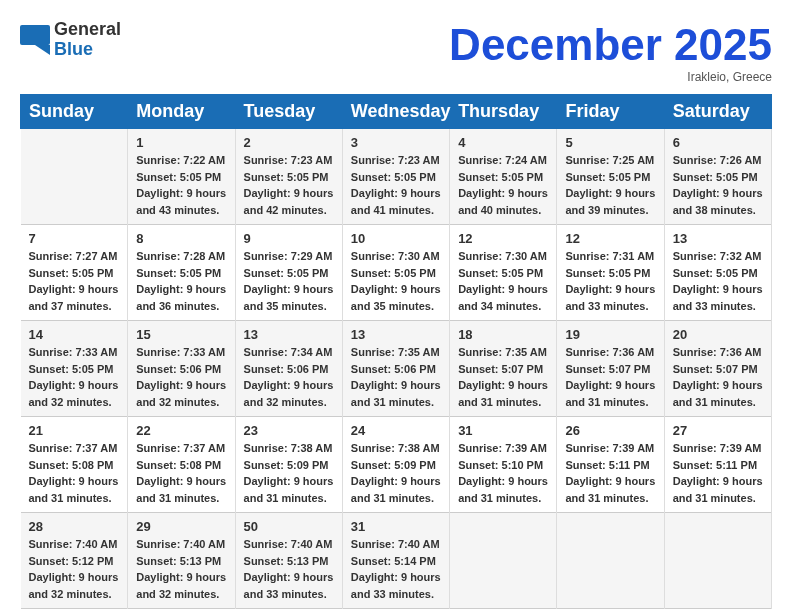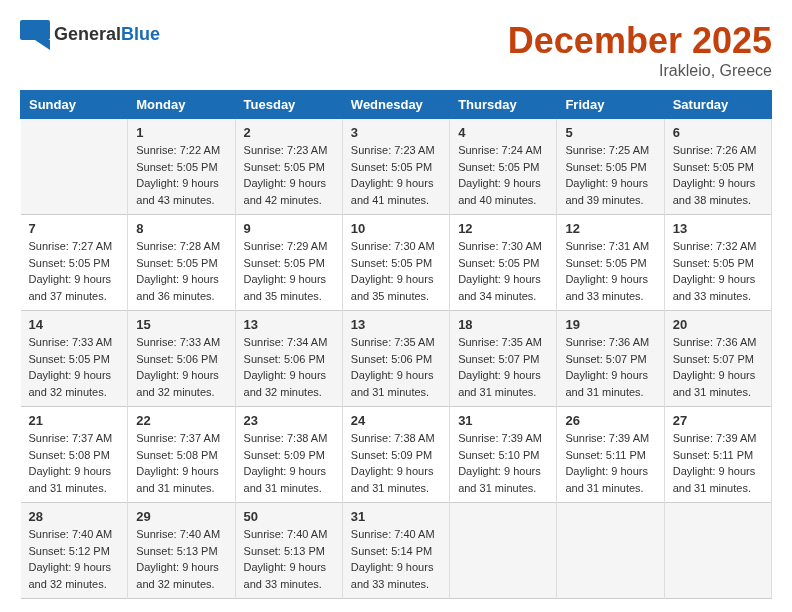--- a/index.html
+++ b/index.html
@@ -15,21 +15,21 @@
       justify-content: space-between;
       align-items: flex-start;
       margin-bottom: 10px;
     }
     .logo {
       display: flex;
       align-items: center;
     }
     .logo-text {
       display: flex;
-      flex-direction: row;
+      flex-direction: column;
       line-height: 1.1;
     }
     .logo-general {
       font-size: 18px;
       font-weight: bold;
       color: #333;
     }
     .logo-blue {
       font-size: 18px;
       font-weight: bold;
@@ -37,39 +37,39 @@
     }
     .logo-icon {
       width: 30px;
       height: 30px;
       margin-right: 4px;
     }
     .title-block {
       text-align: right;
     }
     .month-title {
-      font-size: 36px;
-      font-weight: bold;
-      color: #c2410c;
+      font-size: 44px;
+      font-weight: bold;
+      color: #1d4ed8;
     }
     .subtitle {
-      font-size: 16px;
+      font-size: 12px;
       color: #555;
     }
     table {
       width: 100%;
       border-collapse: collapse;
       table-layout: fixed;
     }
     thead tr {
       background-color: #1a6db5;
     }
     thead th {
       color: #fff;
-      font-size: 13px;
+      font-size: 18px;
       font-weight: bold;
       padding: 6px 8px;
       text-align: left;
       border: 1px solid #1a6db5;
     }
     tbody tr {
       border-bottom: 1px solid #ccc;
     }
     tbody td {
       vertical-align: top;
@@ -88,20 +88,21 @@
     }
     .day-number {
       font-size: 13px;
       font-weight: bold;
       display: block;
       margin-bottom: 2px;
     }
     .day-info {
       line-height: 1.5;
       font-size: 11px;
+      font-weight: bold;
     }
   </style>
 </head>
 <body>
 
 <div class="header">
   <div class="logo">
     <svg class="logo-icon" viewBox="0 0 30 30">
       <rect x="0" y="0" width="30" height="20" fill="#1a6db5" rx="2"></rect>
       <polygon points="15,20 30,20 30,30" fill="#1a6db5"></polygon>

